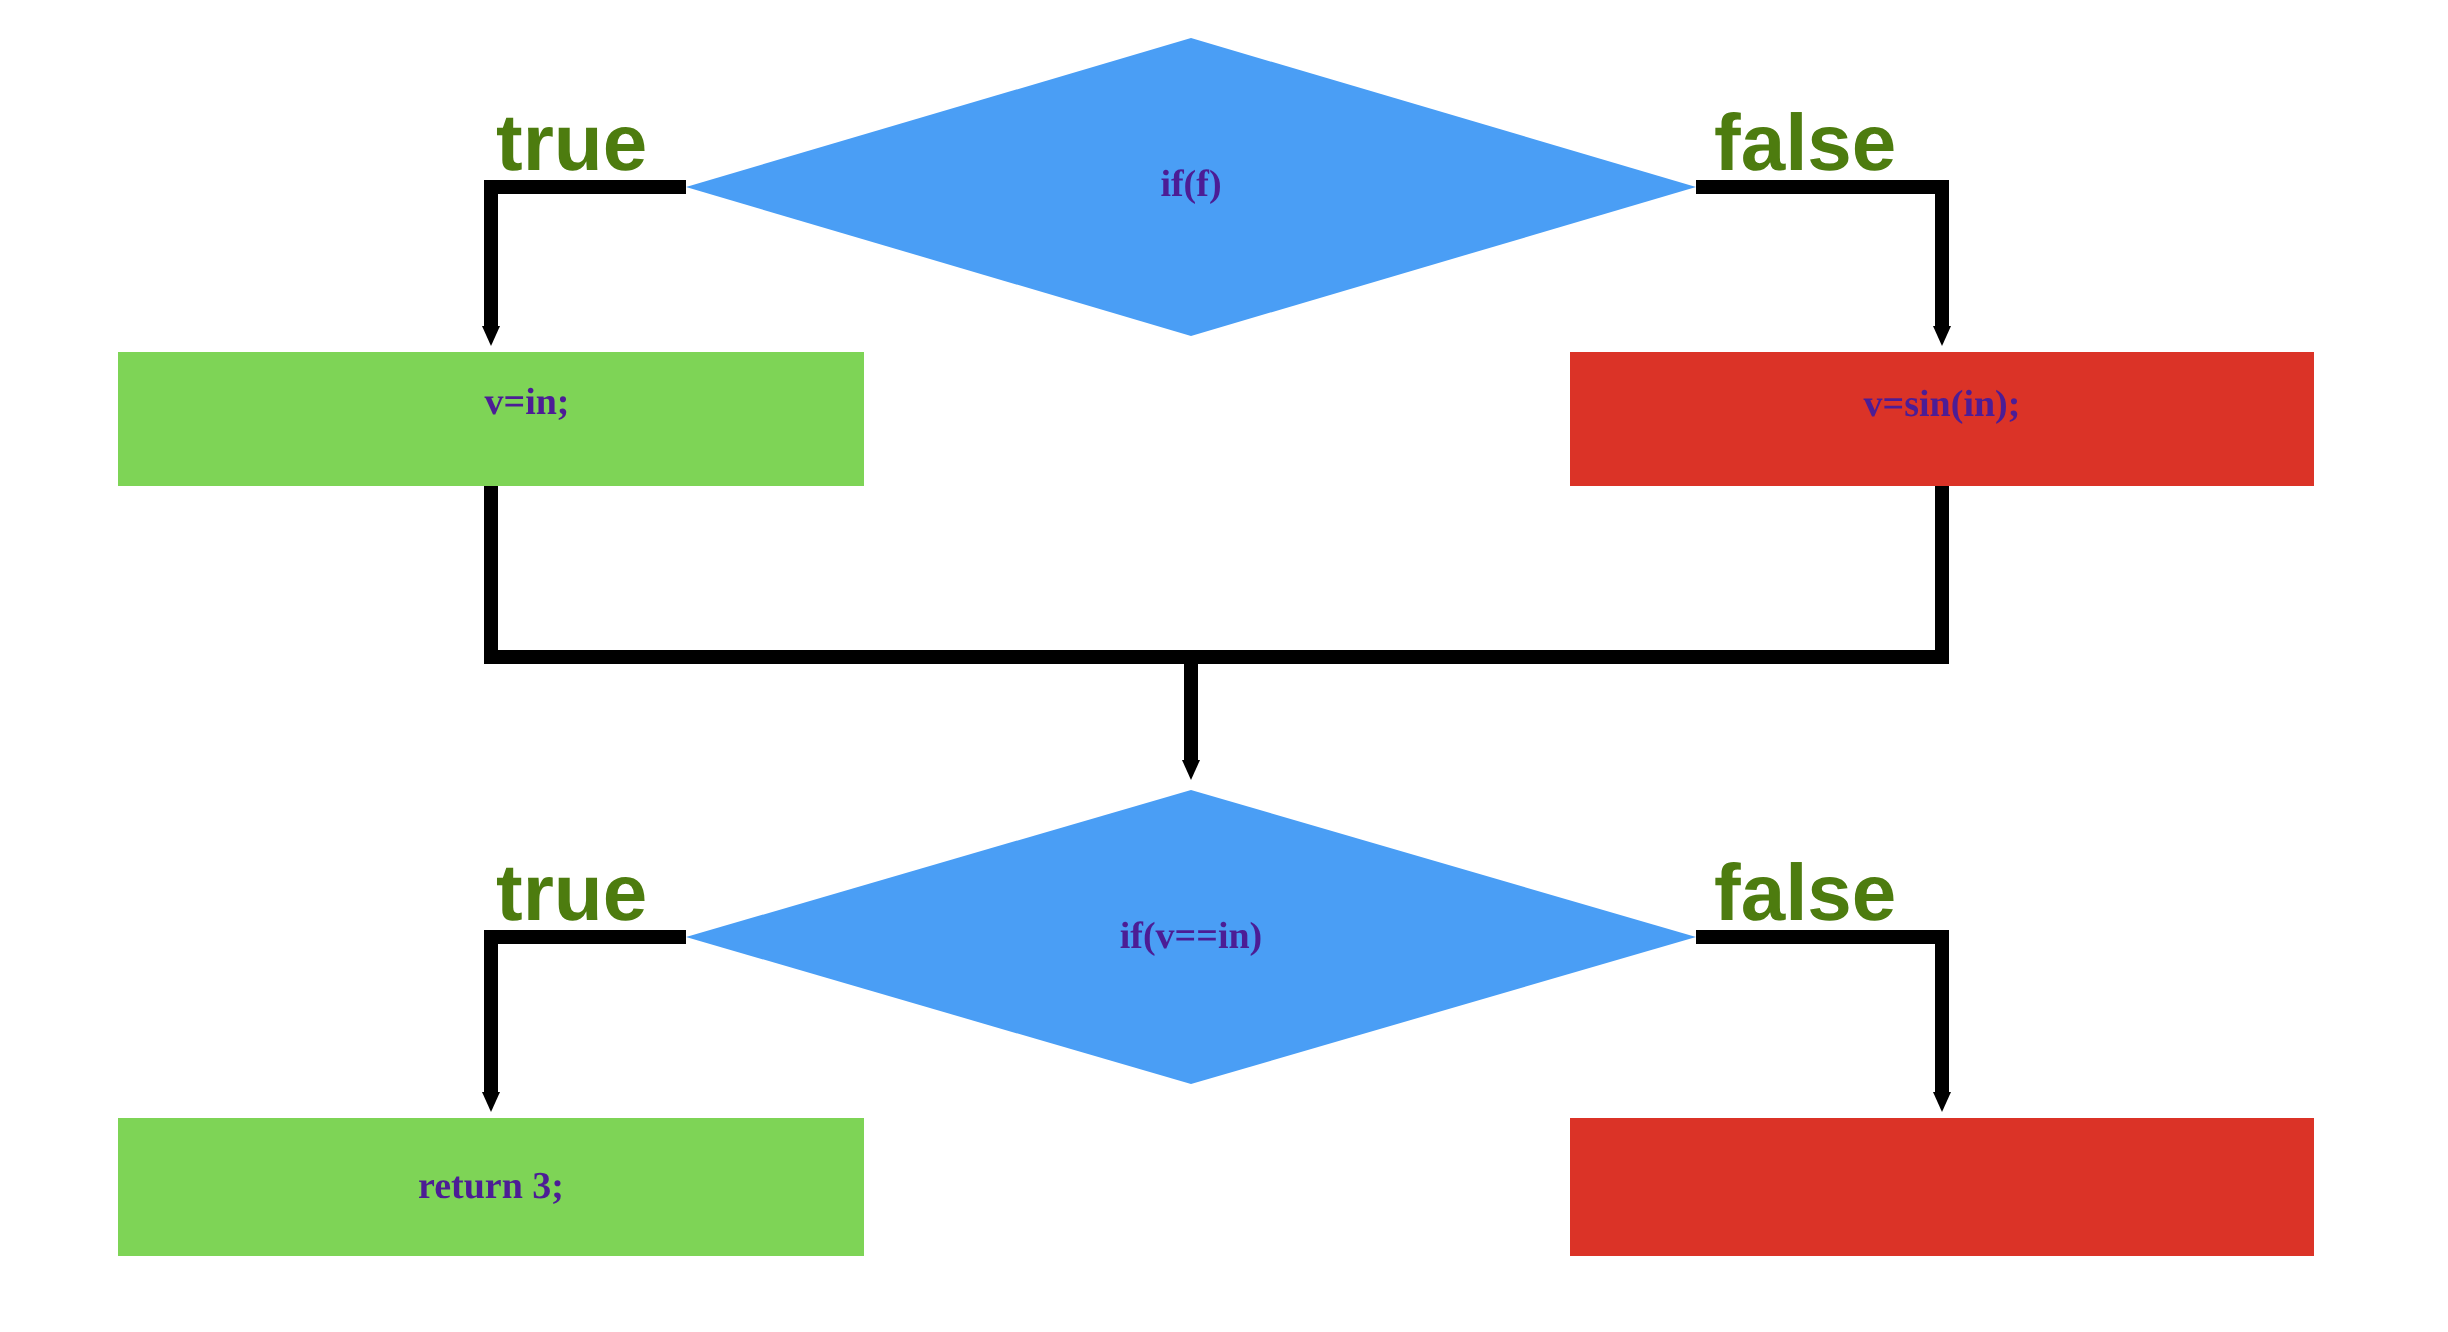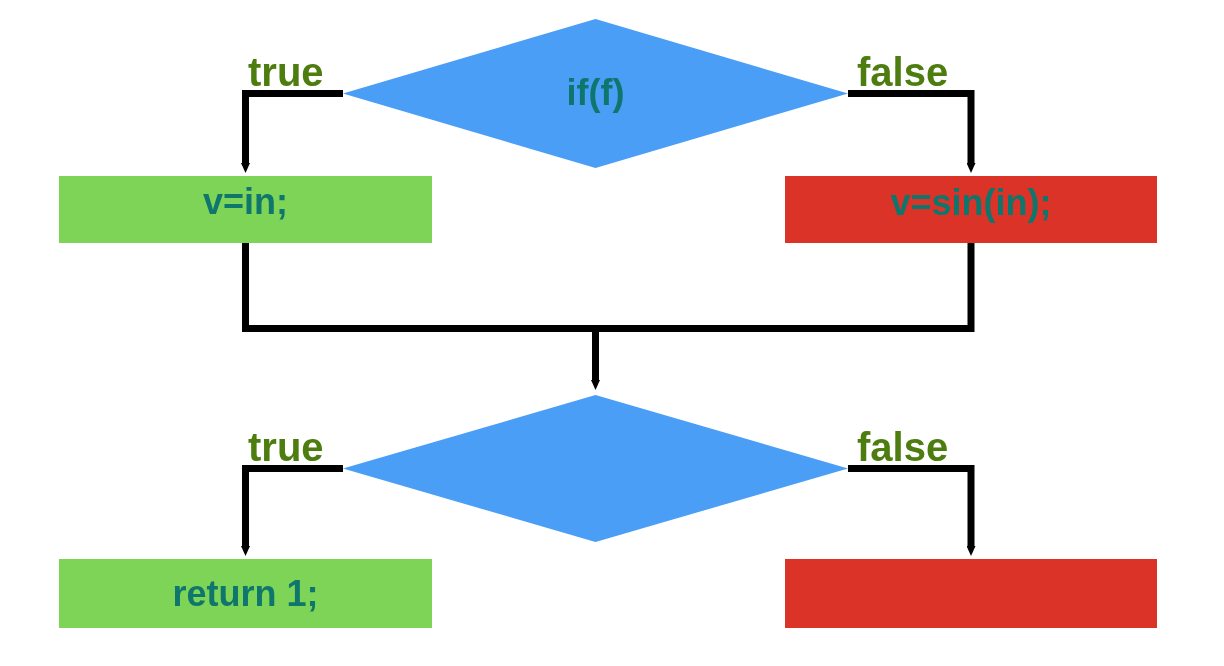--- a/index.html
+++ b/index.html
@@ -20,24 +20,24 @@
     left: 0;
     top: 0;
     width: 1224px;
     height: 666px;
   }
   .node-label {
     position: absolute;
     display: flex;
     align-items: center;
     justify-content: center;
-    color: #0f766e;
-    font-family: Liberation Sans, sans-serif;
+    color: #4c1d95;
+    font-family: Liberation Serif, serif;
     font-weight: bold;
-    font-size: 36px;
+    font-size: 19px;
     letter-spacing: 0px;
     white-space: pre;
     pointer-events: none;
   }
   .edge-label {
     position: absolute;
     color: #4d7c0f;
     font-family: "Liberation Sans", sans-serif;
     font-weight: bold;
     font-size: 40px;
@@ -73,26 +73,27 @@
 
     <path d="M 245.5,243 L 245.5,328.5 L 971,328.5 L 971,243" stroke="#000000" stroke-width="7" fill="none"></path>
     <path d="M 595.5,328.5 L 595.5,381" stroke="#000000" stroke-width="7" fill="none" marker-end="url(#arrowhead)"></path>
 
     <path d="M 343,468.5 L 245.5,468.5 L 245.5,547" stroke="#000000" stroke-width="7" fill="none" marker-end="url(#arrowhead)"></path>
     <path d="M 848,468.5 L 971,468.5 L 971,547" stroke="#000000" stroke-width="7" fill="none" marker-end="url(#arrowhead)"></path>
   </svg>
 
   <div class="node-label" style="left:343px; top:63px; width:505px; height:60px;">if(f)</div>
 
-  <div class="node-label" style="left:59px; top:176px; width:373px; height:52px;">v=in;</div>
+  <div class="node-label" style="left:77px; top:176px; width:373px; height:52px;">v=in;</div>
 
   <div class="node-label" style="left:785px; top:176px; width:372px; height:54px;">v=sin(in);</div>
 
+  <div class="node-label" style="left:343px; top:439px; width:505px; height:60px;">if(v==in)</div>
 
-  <div class="node-label" style="left:59px; top:559px; width:373px; height:69px;">return 1;</div>
+  <div class="node-label" style="left:59px; top:559px; width:373px; height:69px;">return 3;</div>
 
 
   <div class="edge-label" style="left:248px; top:52px;">true</div>
 
   <div class="edge-label" style="left:857px; top:52px;">false</div>
 
   <div class="edge-label" style="left:248px; top:427px;">true</div>
 
   <div class="edge-label" style="left:857px; top:427px;">false</div>
 

